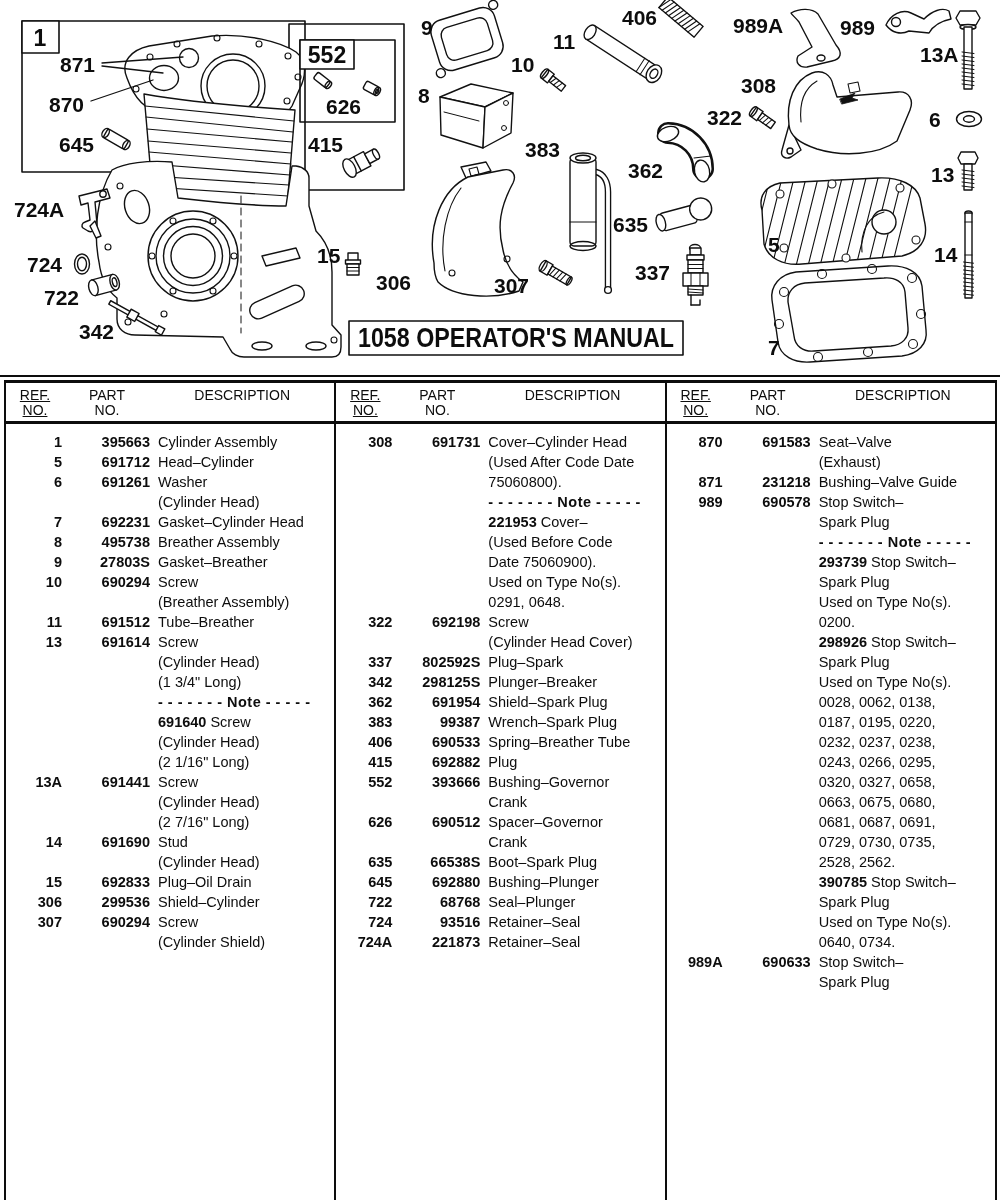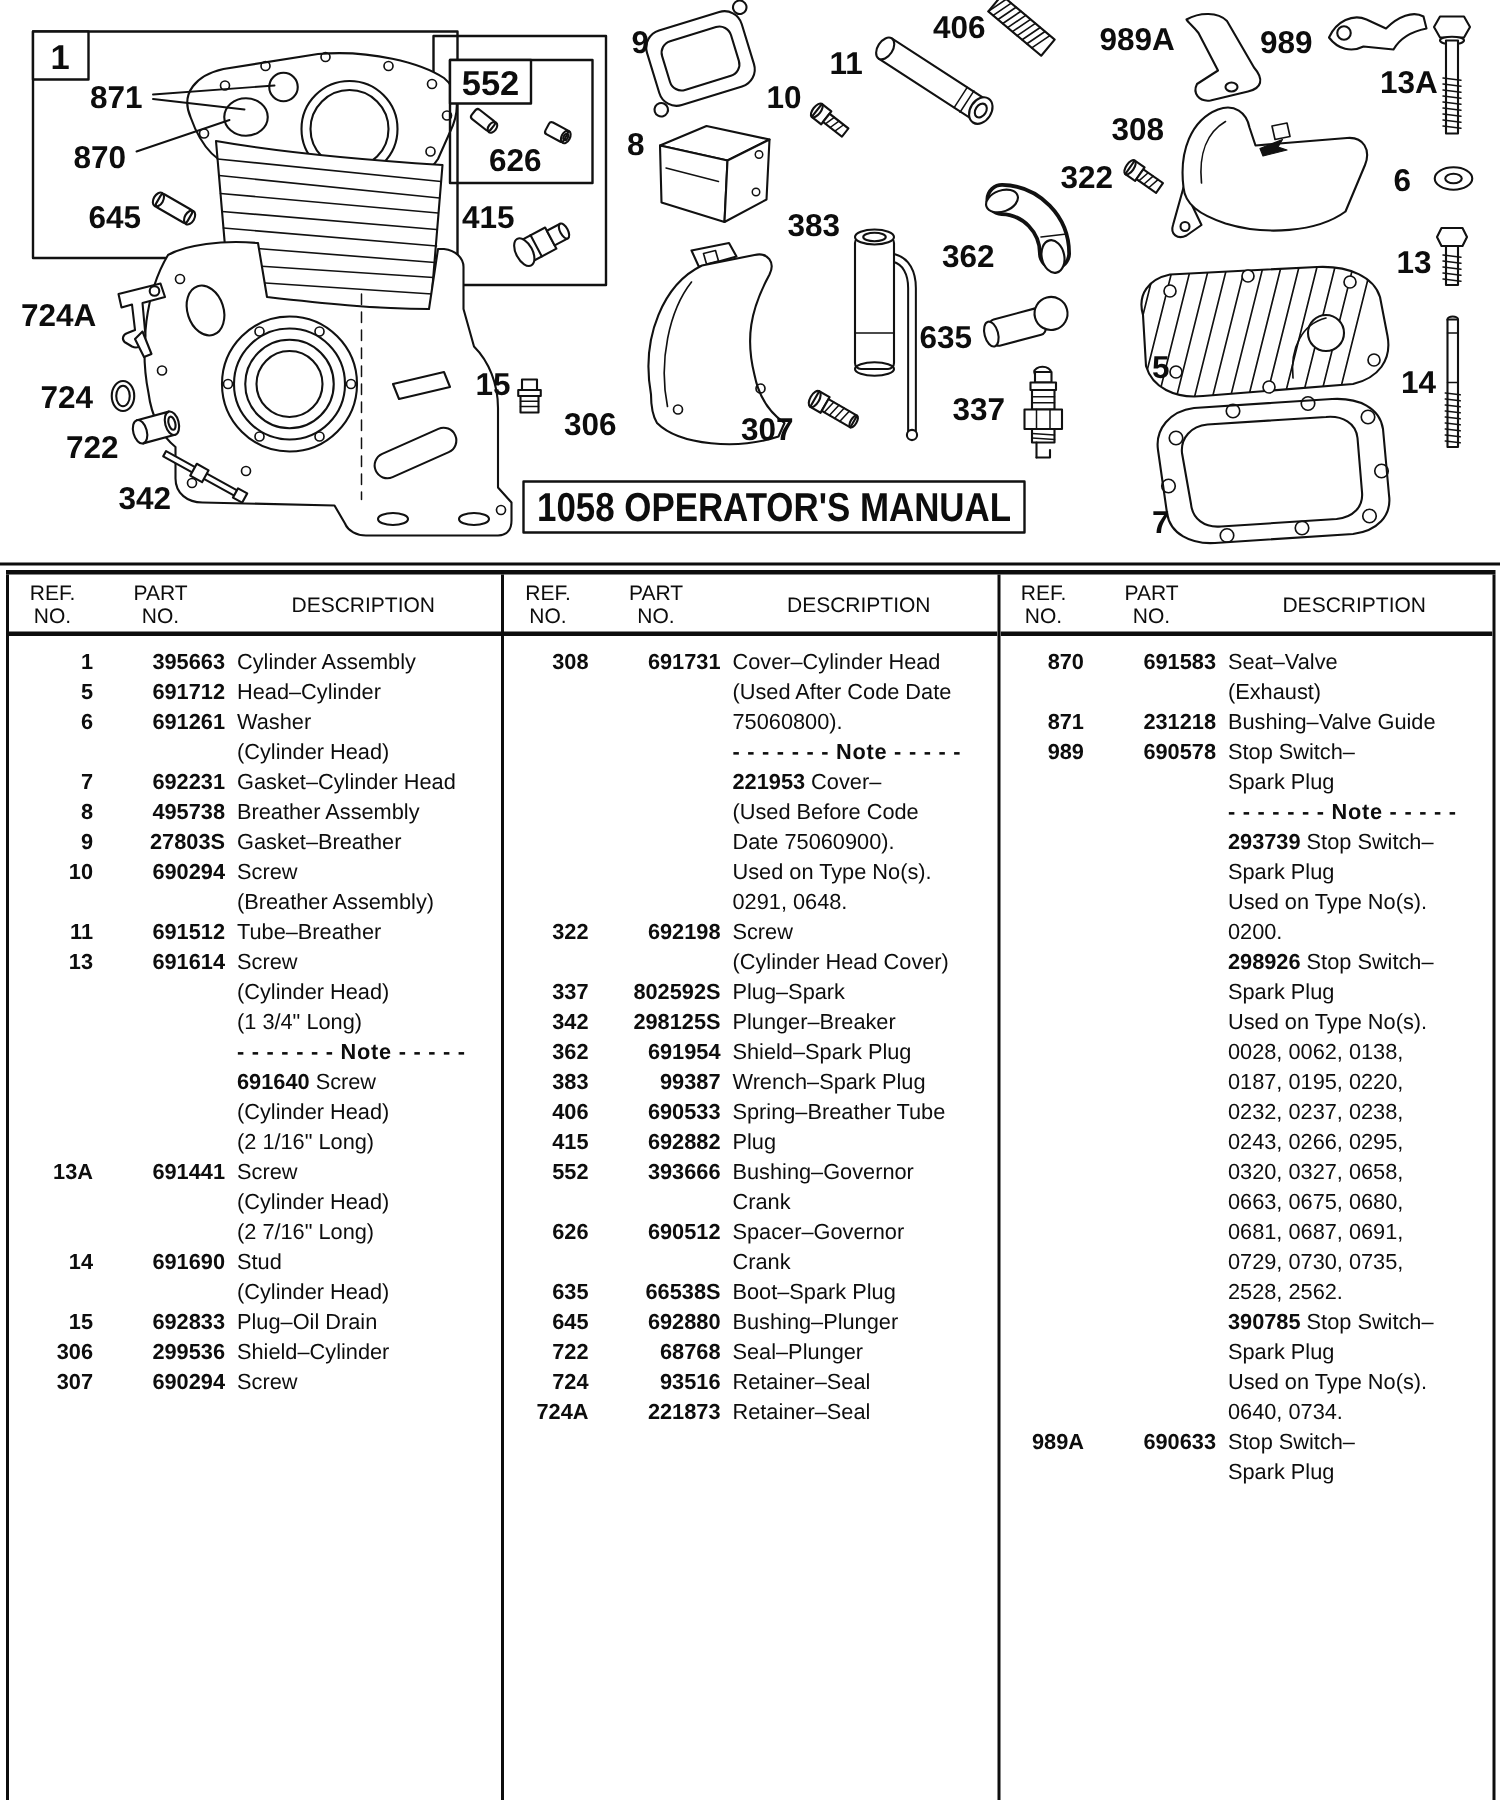--- a/index.html
+++ b/index.html
@@ -11,23 +11,23 @@
   .callout{font-weight:bold;font-size:21px;}
   .boxlabel{font-weight:bold;font-size:23px;}
   .manual-label{font-weight:bold;font-size:27px;}
   
   .table-wrap{position:absolute;left:0;top:375px;width:1000px;height:825px;border-top:2px solid #0d0d0d;}
   .cols{display:flex;margin:3px 3px 0 4px;border-top:3px solid #0d0d0d;height:822px;}
   .tcol{flex:1;border-right:2px solid #0d0d0d;overflow:hidden;}
   .tcol:first-child{border-left:2px solid #0d0d0d;}
   .thead{display:flex;border-bottom:3px solid #0d0d0d;padding:5px 0 2px;height:31px;font-size:14px;line-height:15px;}
   .hcell{display:flex;flex-direction:column;text-align:center;}
-  .h-ref{width:58px;}
+  .h-ref{width:58px;text-decoration:underline;}
   .h-part{width:86px;}
-  .h-desc{flex:1;justify-content:center;}
+  .h-desc{flex:1;justify-content:flex-start;}
   .rows{padding-top:8px;}
   .trow{display:flex;height:20px;font-size:14.5px;line-height:20px;white-space:nowrap;}
   .c-ref{width:56px;text-align:right;font-weight:bold;}
   .c-part{width:88px;text-align:right;font-weight:bold;}
   .c-desc{margin-left:8px;flex:1;}
   .c-desc.note{font-weight:bold;letter-spacing:0.5px;}
   .c-desc b{font-weight:bold;}
 </style>
 </head>
 <body>
@@ -565,20 +565,25 @@
             <div class="trow">
               <span class="c-ref">306</span>
               <span class="c-part">299536</span>
               <span class="c-desc">Shield–Cylinder</span>
             </div>
             <div class="trow">
               <span class="c-ref">307</span>
               <span class="c-part">690294</span>
               <span class="c-desc">Screw</span>
             </div>
+            <div class="trow">
+              <span class="c-ref"></span>
+              <span class="c-part"></span>
+              <span class="c-desc">(Cylinder Shield)</span>
+            </div>
           </div>
       </div>
       <div class="tcol">
         <div class="thead">
           <div class="hcell h-ref">
               <span>REF.</span>
               <span>NO.</span>
             </div>
           <div class="hcell h-part">
               <span>PART</span>

